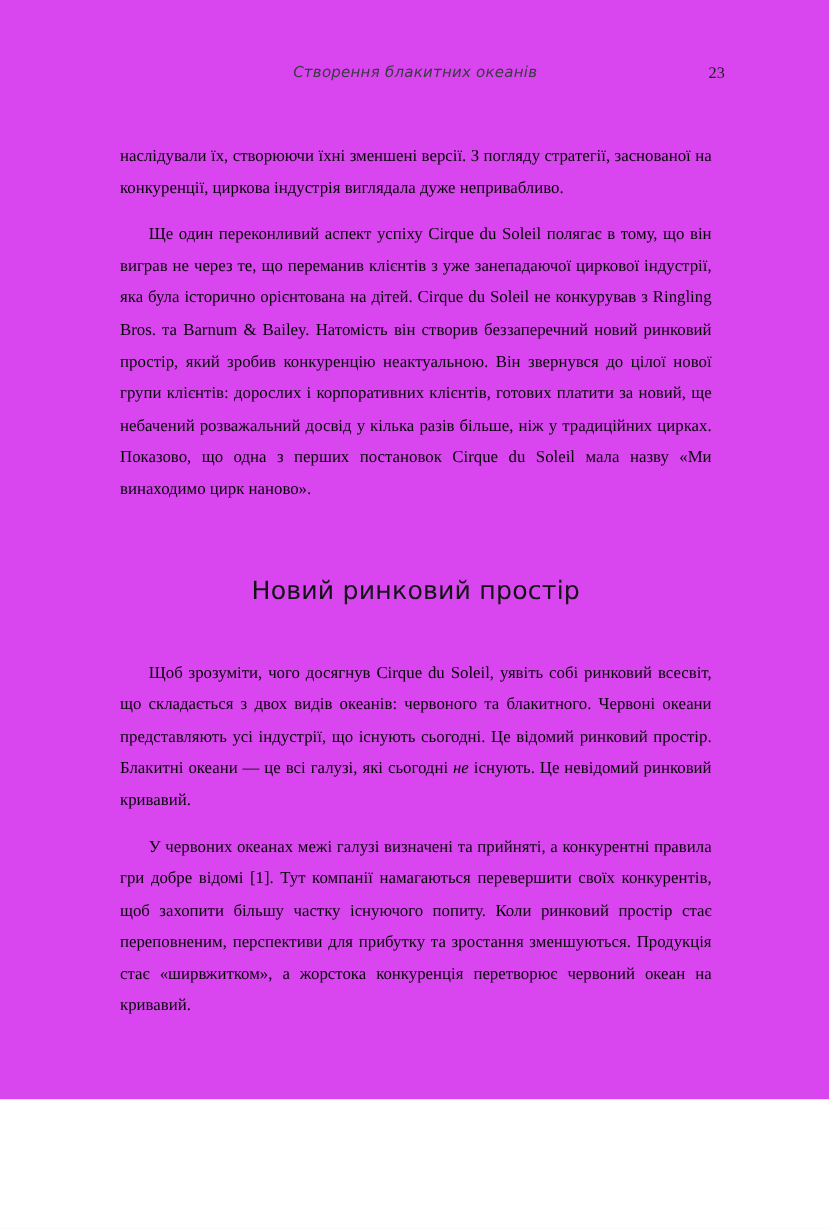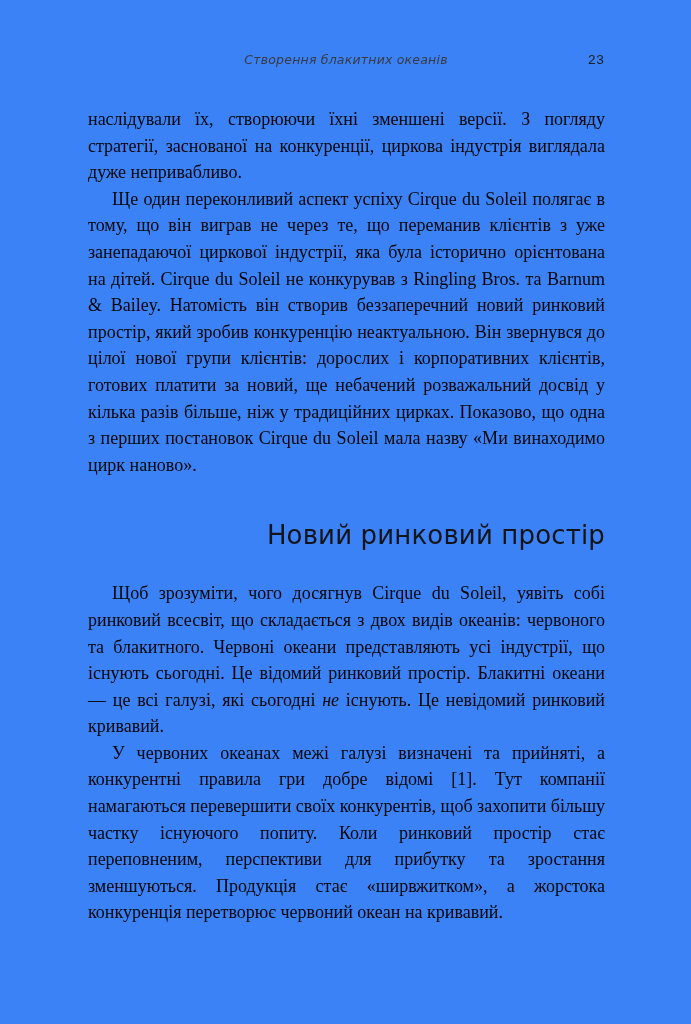--- a/index.html
+++ b/index.html
@@ -14,22 +14,22 @@
     position: relative;
     overflow: hidden;
     font-family: "Liberation Serif", "DejaVu Serif", serif;
     color: #000000;
   }
 
   .page {
     position: absolute;
     inset: 0;
     width: 691px;
-    height: 1024px;
-    background: #3b82f6;
+    height: 916px;
+    background: #d946ef;
   }
 
   
   .running-head {
     position: absolute;
     top: 52px;
     left: 88px;
     width: 516px;
     height: 22px;
   }
@@ -42,38 +42,38 @@
     font-style: italic;
     font-size: 12.5px;
     letter-spacing: 0.2px;
     color: #3a3a42;
     white-space: nowrap;
   }
   .running-head-folio {
     position: absolute;
     right: 0;
     top: 1px;
-    font-family: Liberation Mono, monospace;
+    font-family: Liberation Serif, serif;
     font-size: 13.5px;
     font-weight: 400;
     color: #1d1d22;
     margin-left: 24px;
   }
 
   
   .column {
     position: absolute;
     top: 106px;
     left: 88px;
     width: 517px;
   }
 
   p.body-text {
-    margin: 0;
-    font-size: 18px;
+    margin: 12px;
+    font-size: 14px;
     line-height: 26.6px;
     text-align: justify;
     text-justify: inter-word;
     hyphens: manual;
     color: #060608;
   }
   p.body-text.indent {
     text-indent: 24px;
   }
   p.body-text.cont {
@@ -83,24 +83,24 @@
   em {
     font-style: italic;
   }
 
   
   .section-heading {
     margin: 0;
     padding: 0;
     font-family: "DejaVu Sans", "Liberation Sans", sans-serif;
     font-weight: 400;
-    font-size: 26px;
+    font-size: 21px;
     line-height: 26px;
     letter-spacing: 0.15px;
-    text-align: right;
+    text-align: center;
     color: #141418;
   }
   .heading-block {
     padding-top: 44px;
     padding-bottom: 32px;
   }
 </style>
 </head>
 <body>
 

